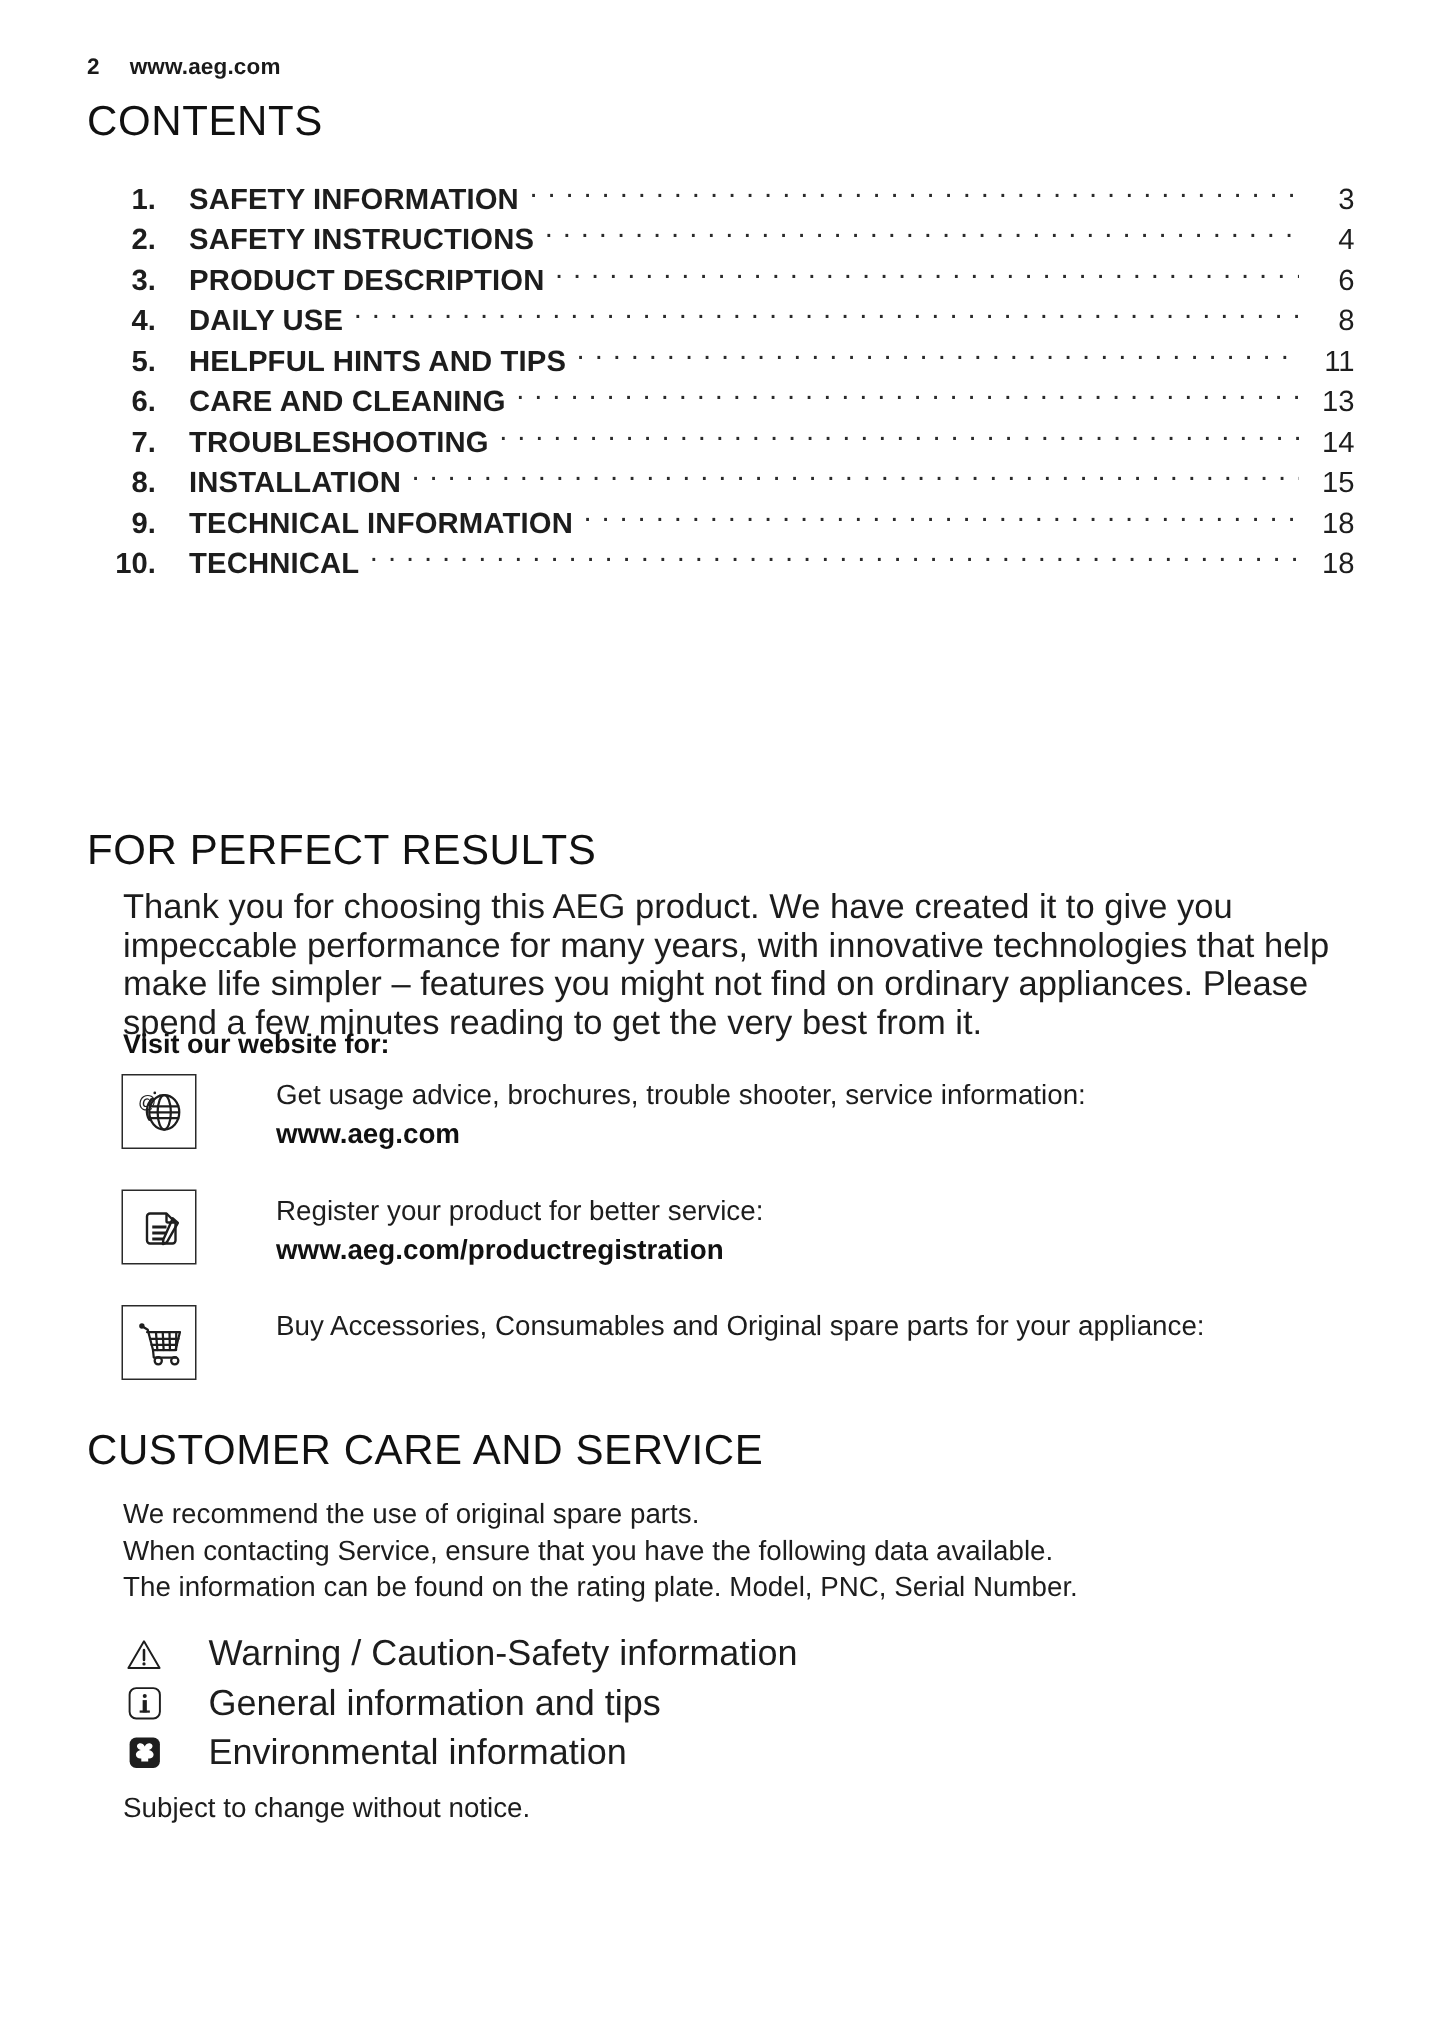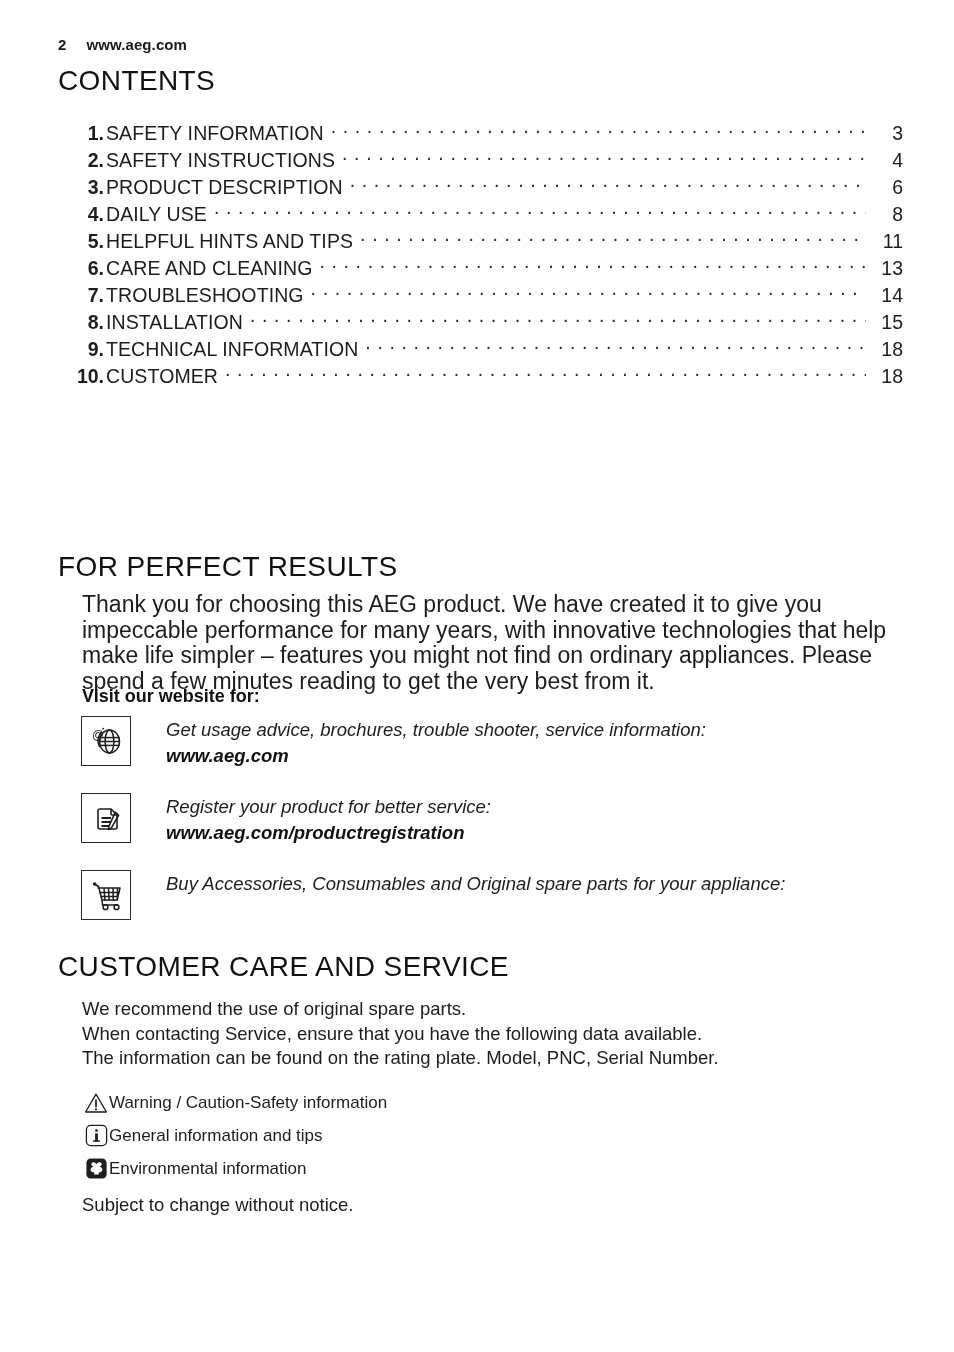--- a/index.html
+++ b/index.html
@@ -67,23 +67,24 @@
   }
   .toc-num {
     width: 46px;
     text-align: right;
     font-weight: bold;
     flex: 0 0 auto;
     font-size: 19.5px;
     letter-spacing: 0;
   }
   .toc-label {
-    margin-left: 2px;
+    margin-left: 22px;
     flex: 0 0 auto;
     letter-spacing: 0.1px;
+    font-weight: bold;
   }
   .toc-dots {
     flex: 1 1 auto;
     overflow: hidden;
     margin: 0 7px 0 7px;
     position: relative;
     height: 19px;
   }
   .toc-dots::after {
     content: ". . . . . . . . . . . . . . . . . . . . . . . . . . . . . . . . . . . . . . . . . . . . . . . . . . . . . . . . . . . . . . . . . . . . . . . . . . . . . . . . . . . . . . . . . . . . . . . . . . . .";
@@ -138,23 +139,22 @@
     height: 50px;
     border: 1.6px solid #2a2a2a;
     box-sizing: border-box;
     flex: 0 0 auto;
     display: flex;
     align-items: center;
     justify-content: center;
     background: #fff;
   }
   .icon-text {
-    margin-left: 35px;
+    margin-left: 53px;
     padding-top: 2px;
-    font-style: italic;
   }
   .icon-text .line1 {
     font-size: 18.5px;
     line-height: 24px;
     color: #1d1d1d;
   }
   .icon-text .line2 {
     font-size: 18.5px;
     line-height: 24px;
     font-weight: bold;
@@ -186,22 +186,22 @@
   }
   .legend-ico {
     width: 26px;
     height: 26px;
     flex: 0 0 auto;
     display: flex;
     align-items: center;
     justify-content: center;
   }
   .legend-text {
-    margin-left: 0;
-    font-size: 17px;
+    margin-left: 30px;
+    font-size: 24px;
     color: #1d1d1d;
     line-height: 22px;
   }
 
   .footnote {
     position: absolute;
     top: 1194px;
     left: 82px;
     font-size: 18.5px;
     color: #1d1d1d;
@@ -269,21 +269,21 @@
       <span class="toc-page">15</span>
     </div>
     <div class="toc-row">
       <span class="toc-num">9.</span>
       <span class="toc-label">TECHNICAL INFORMATION</span>
       <span class="toc-dots"></span>
       <span class="toc-page">18</span>
     </div>
     <div class="toc-row">
       <span class="toc-num">10.</span>
-      <span class="toc-label">CUSTOMER</span>
+      <span class="toc-label">TECHNICAL</span>
       <span class="toc-dots"></span>
       <span class="toc-page">18</span>
     </div>
   </div>
 
   <div class="section-heading" id="perfect-heading">FOR PERFECT RESULTS</div>
   <div class="intro-para">Thank you for choosing this AEG product. We have created it to give you impeccable performance for many years, with innovative technologies that help make life simpler – features you might not find on ordinary appliances. Please spend a few minutes reading to get the very best from it.</div>
   <div class="visit-label">Visit our website for:</div>
 
   <div class="icon-rows">

